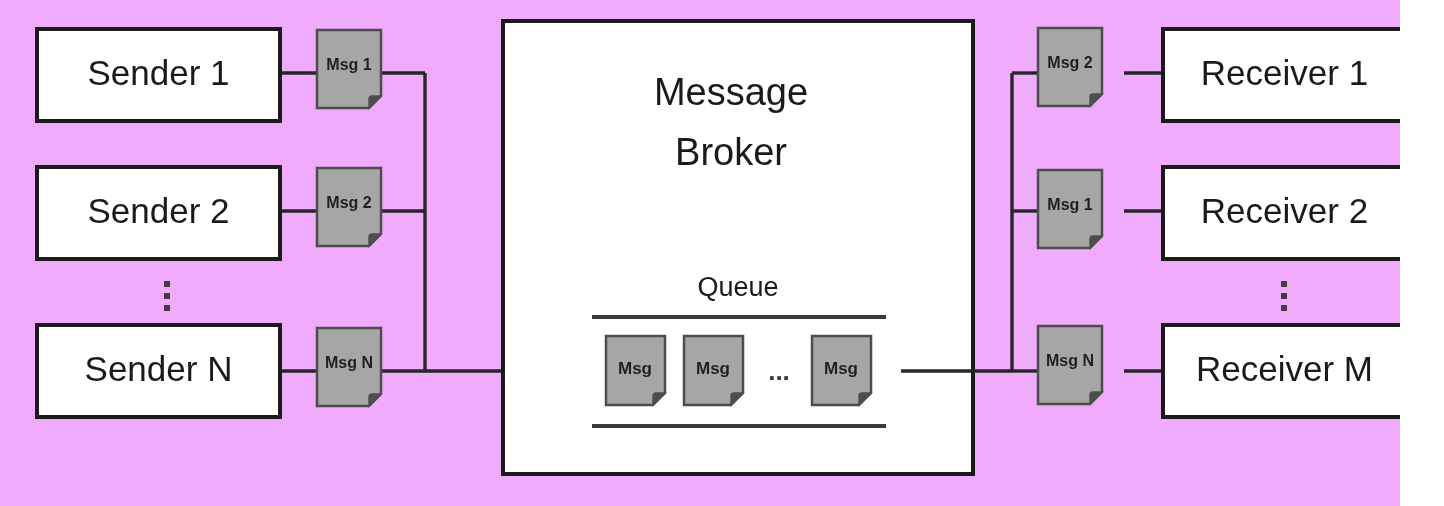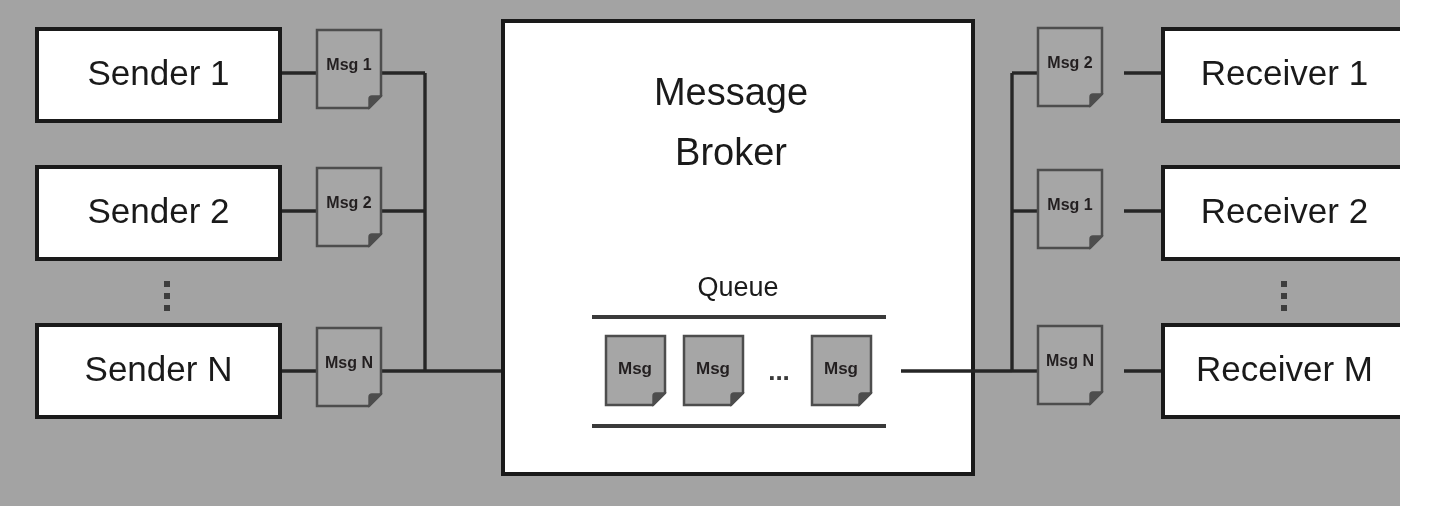--- a/index.html
+++ b/index.html
@@ -7,21 +7,21 @@
     padding: 0;
     background: #ffffff;
   }
   body {
     font-family: "Liberation Sans", sans-serif;
   }
   #diagram-root {
     position: relative;
     width: 1400px;
     height: 506px;
-    background: #a3a3a3;
+    background: #f0abfc;
     overflow: hidden;
   }
   svg.canvas {
     position: absolute;
     left: 0;
     top: 0;
     width: 1444px;
     height: 506px;
   }
   .box-fill { fill: #ffffff; }

